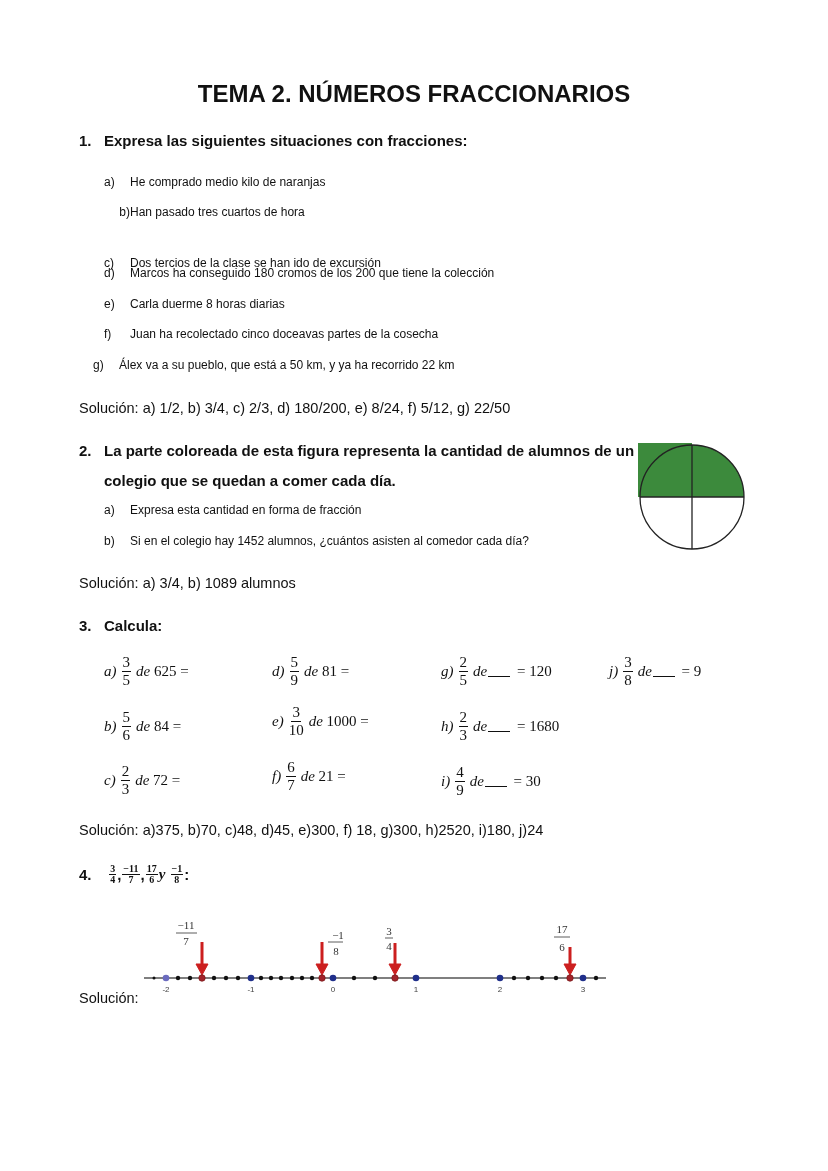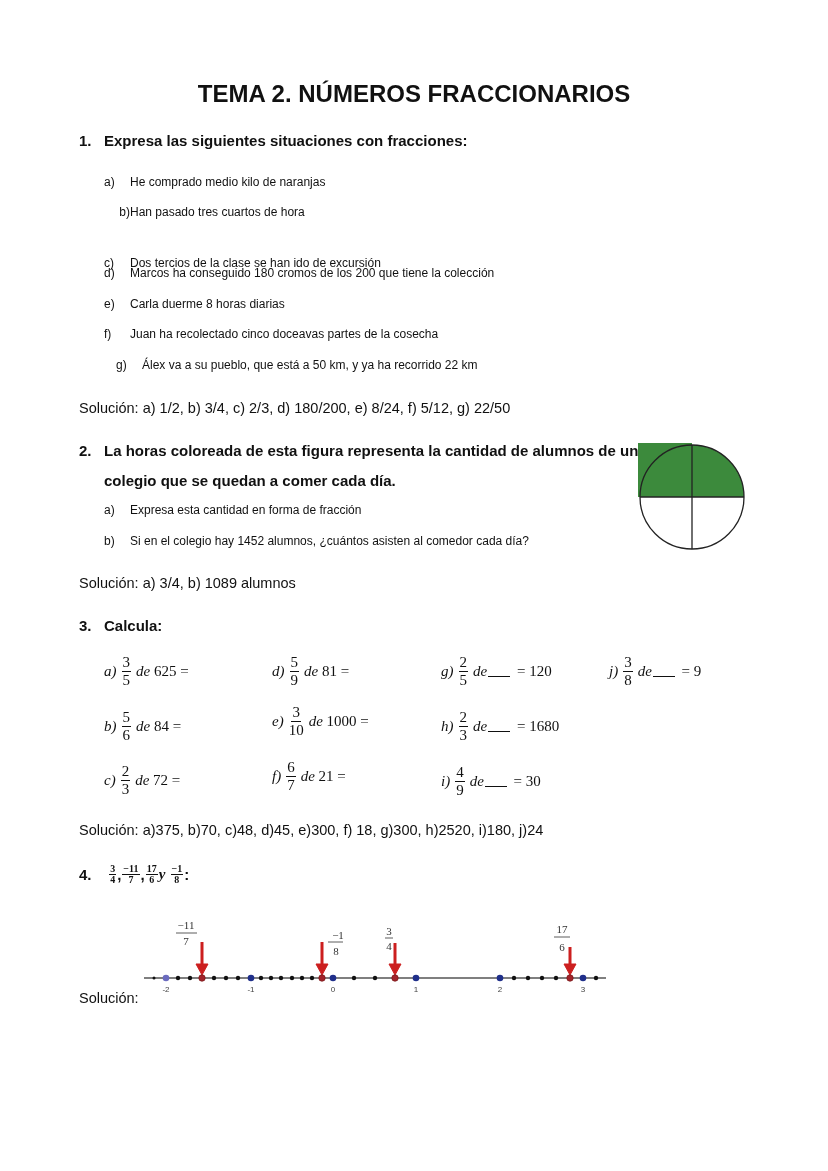--- a/index.html
+++ b/index.html
@@ -29,26 +29,26 @@
 <div class="abs qhead" style="top:132px;left:79px;">
   <span class="qnum">1.</span><span>Expresa las siguientes situaciones con fracciones:</span>
 </div>
 <div>
   <div class="abs item" style="top:175px;left:104px;"><span class="lbl">a)</span><span>He comprado medio kilo de naranjas</span></div>
   <div class="abs item" style="top:205px;left:104px;text-align:right;"><span class="lbl">b)</span><span>Han pasado tres cuartos de hora</span></div>
   <div class="abs item" style="top:228px;left:104px;margin-top:28px;"><span class="lbl">c)</span><span>Dos tercios de la clase se han ido de excursión</span></div>
   <div class="abs item" style="top:266px;left:104px;"><span class="lbl">d)</span><span>Marcos ha conseguido 180 cromos de los 200 que tiene la colección</span></div>
   <div class="abs item" style="top:297px;left:104px;"><span class="lbl">e)</span><span>Carla duerme 8 horas diarias</span></div>
   <div class="abs item" style="top:327px;left:104px;"><span class="lbl">f)</span><span>Juan ha recolectado cinco doceavas partes de la cosecha</span></div>
-  <div class="abs item" style="top:358px;left:116px;"><span class="lbl">g)</span><span>Álex va a su pueblo, que está a 50 km, y ya ha recorrido 22 km</span></div>
+  <div class="abs item" style="top:358px;left:93px;"><span class="lbl">g)</span><span>Álex va a su pueblo, que está a 50 km, y ya ha recorrido 22 km</span></div>
 </div>
 <div class="abs sol" style="top:400px;left:79px;">Solución: a) 1/2, b) 3/4, c) 2/3, d) 180/200, e) 8/24, f) 5/12, g) 22/50</div>
 
 <div class="abs qhead" style="top:442px;left:79px;">
-  <span class="qnum">2.</span><span>La horas coloreada de esta figura representa la cantidad de alumnos de un</span>
+  <span class="qnum">2.</span><span>La parte coloreada de esta figura representa la cantidad de alumnos de un</span>
 </div>
 <div class="abs qhead" style="top:472px;left:104px;">colegio que se quedan a comer cada día.</div>
 <div class="abs item" style="top:503px;left:104px;"><span class="lbl">a)</span><span>Expresa esta cantidad en forma de fracción</span></div>
 <div class="abs item" style="top:534px;left:104px;"><span class="lbl">b)</span><span>Si en el colegio hay 1452 alumnos, ¿cuántos asisten al comedor cada día?</span></div>
 
 <svg class="abs" style="top:443px;left:638px;" width="108" height="108" viewBox="0 0 108 108">
   <path d="M54,54 L54,2 A52,52 0 1,0 2,54 Z" fill="#3c8a3c" stroke="none"></path>
   <path d="M54,54 L54,2 A52,52 0 0,1 106,54 Z" fill="#3c8a3c" stroke="none"></path>
   <path d="M54,54 L106,54 A52,52 0 0,1 54,106 Z" fill="#ffffff" stroke="none"></path>
   <circle cx="54" cy="54" r="52" fill="none" stroke="#222" stroke-width="1.3"></circle>

